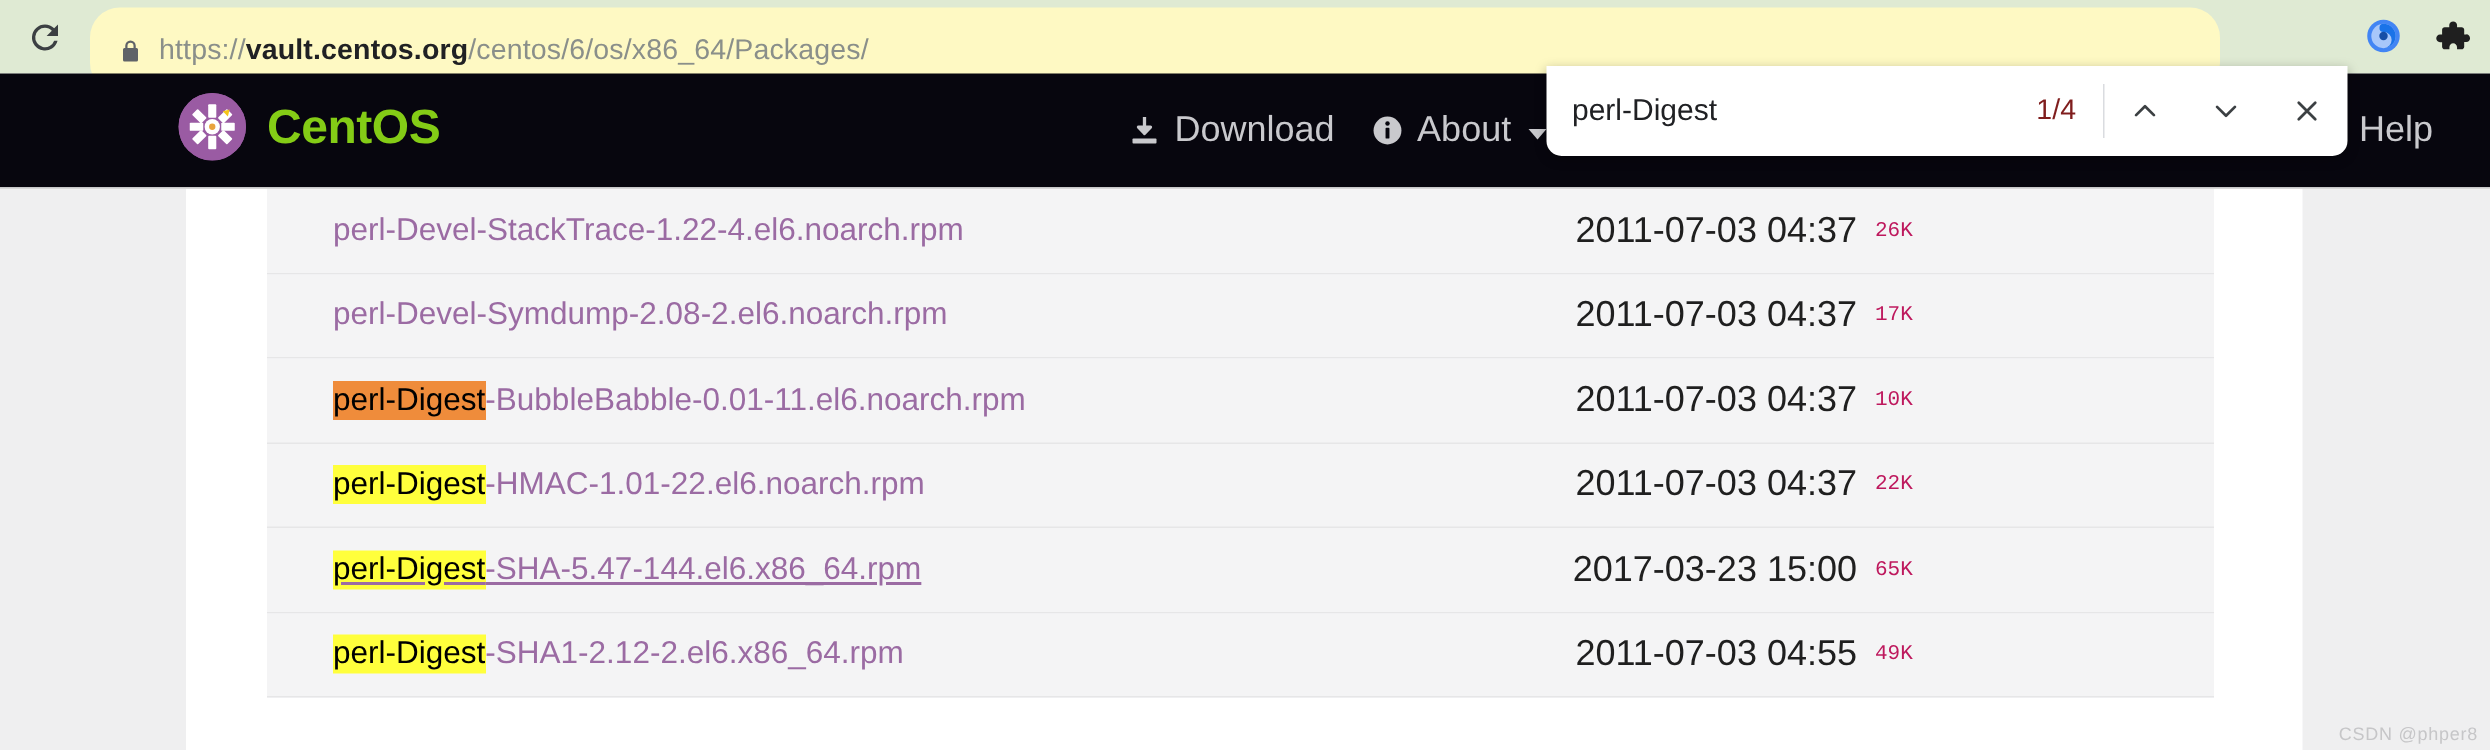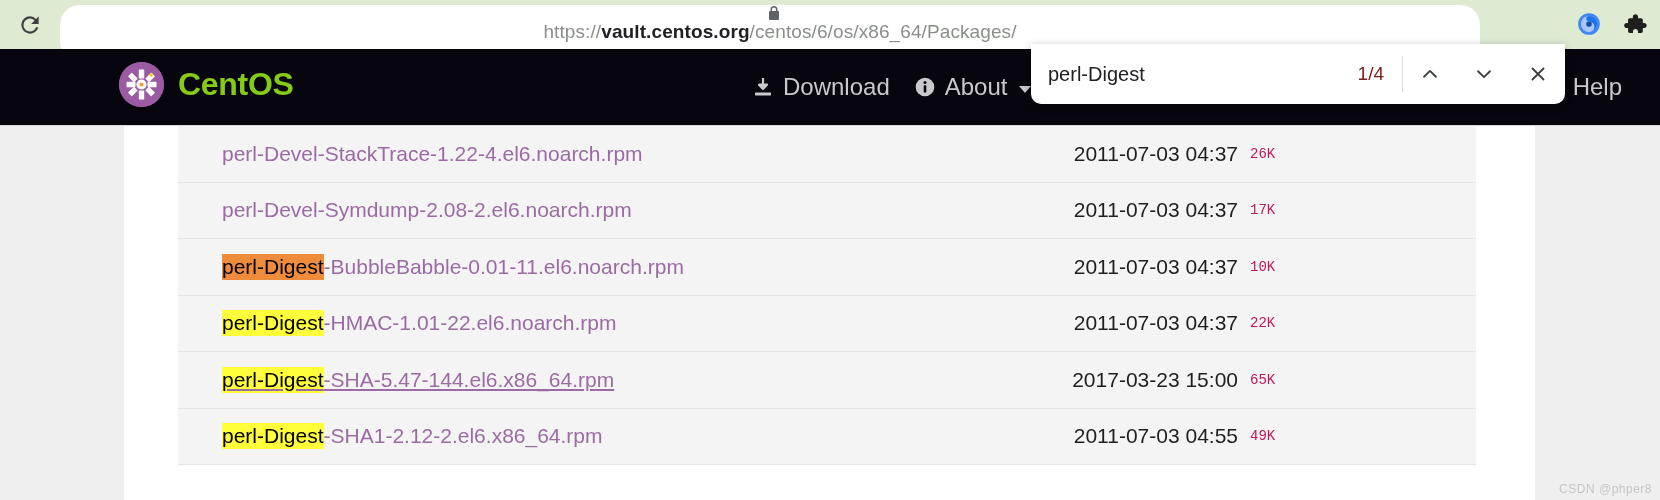--- a/index.html
+++ b/index.html
@@ -22,25 +22,24 @@
     margin-left: 8px;
     display: flex; align-items: center; justify-content: center;
     border-radius: 50%; cursor: pointer;
   }
   .reload-btn svg { display:block; }
 
   .omnibox {
     position: absolute;
     left: 60px; top: 5px;
     width: 1420px; height: 57px;
-    background: #ffffff;
+    background: #fef9c3;
     border-radius: 20px;
     display: flex; align-items: center;
     padding-left: 20px;
-    flex-direction: column;
   }
   .lock-icon { width: 14px; height: 16px; margin-right: 12px; flex: 0 0 auto; }
   .url-text {
     font-size: 19px;
     color: #8a8f8a;
     letter-spacing: 0.1px;
     white-space: nowrap;
   }
   .url-text .host { color: #202124; font-weight: 600; }
   .url-text .scheme { color: #8a8f8a; }
@@ -176,21 +175,21 @@
     white-space: nowrap;
     cursor: pointer;
     text-decoration: none;
   }
   .pkg-row.hovered .pkg-name { text-decoration: underline; }
   .pkg-date {
     position: absolute;
     left: 870px;
     width: 190px;
     text-align: right;
-    font-size: 21px;
+    font-size: 24px;
     color: #1f1f1f;
     white-space: nowrap;
   }
   .pkg-size {
     position: absolute;
     left: 1072px;
     font-size: 14px;
     color: #be185d;
     white-space: nowrap;
     font-family: Liberation Mono, monospace;

